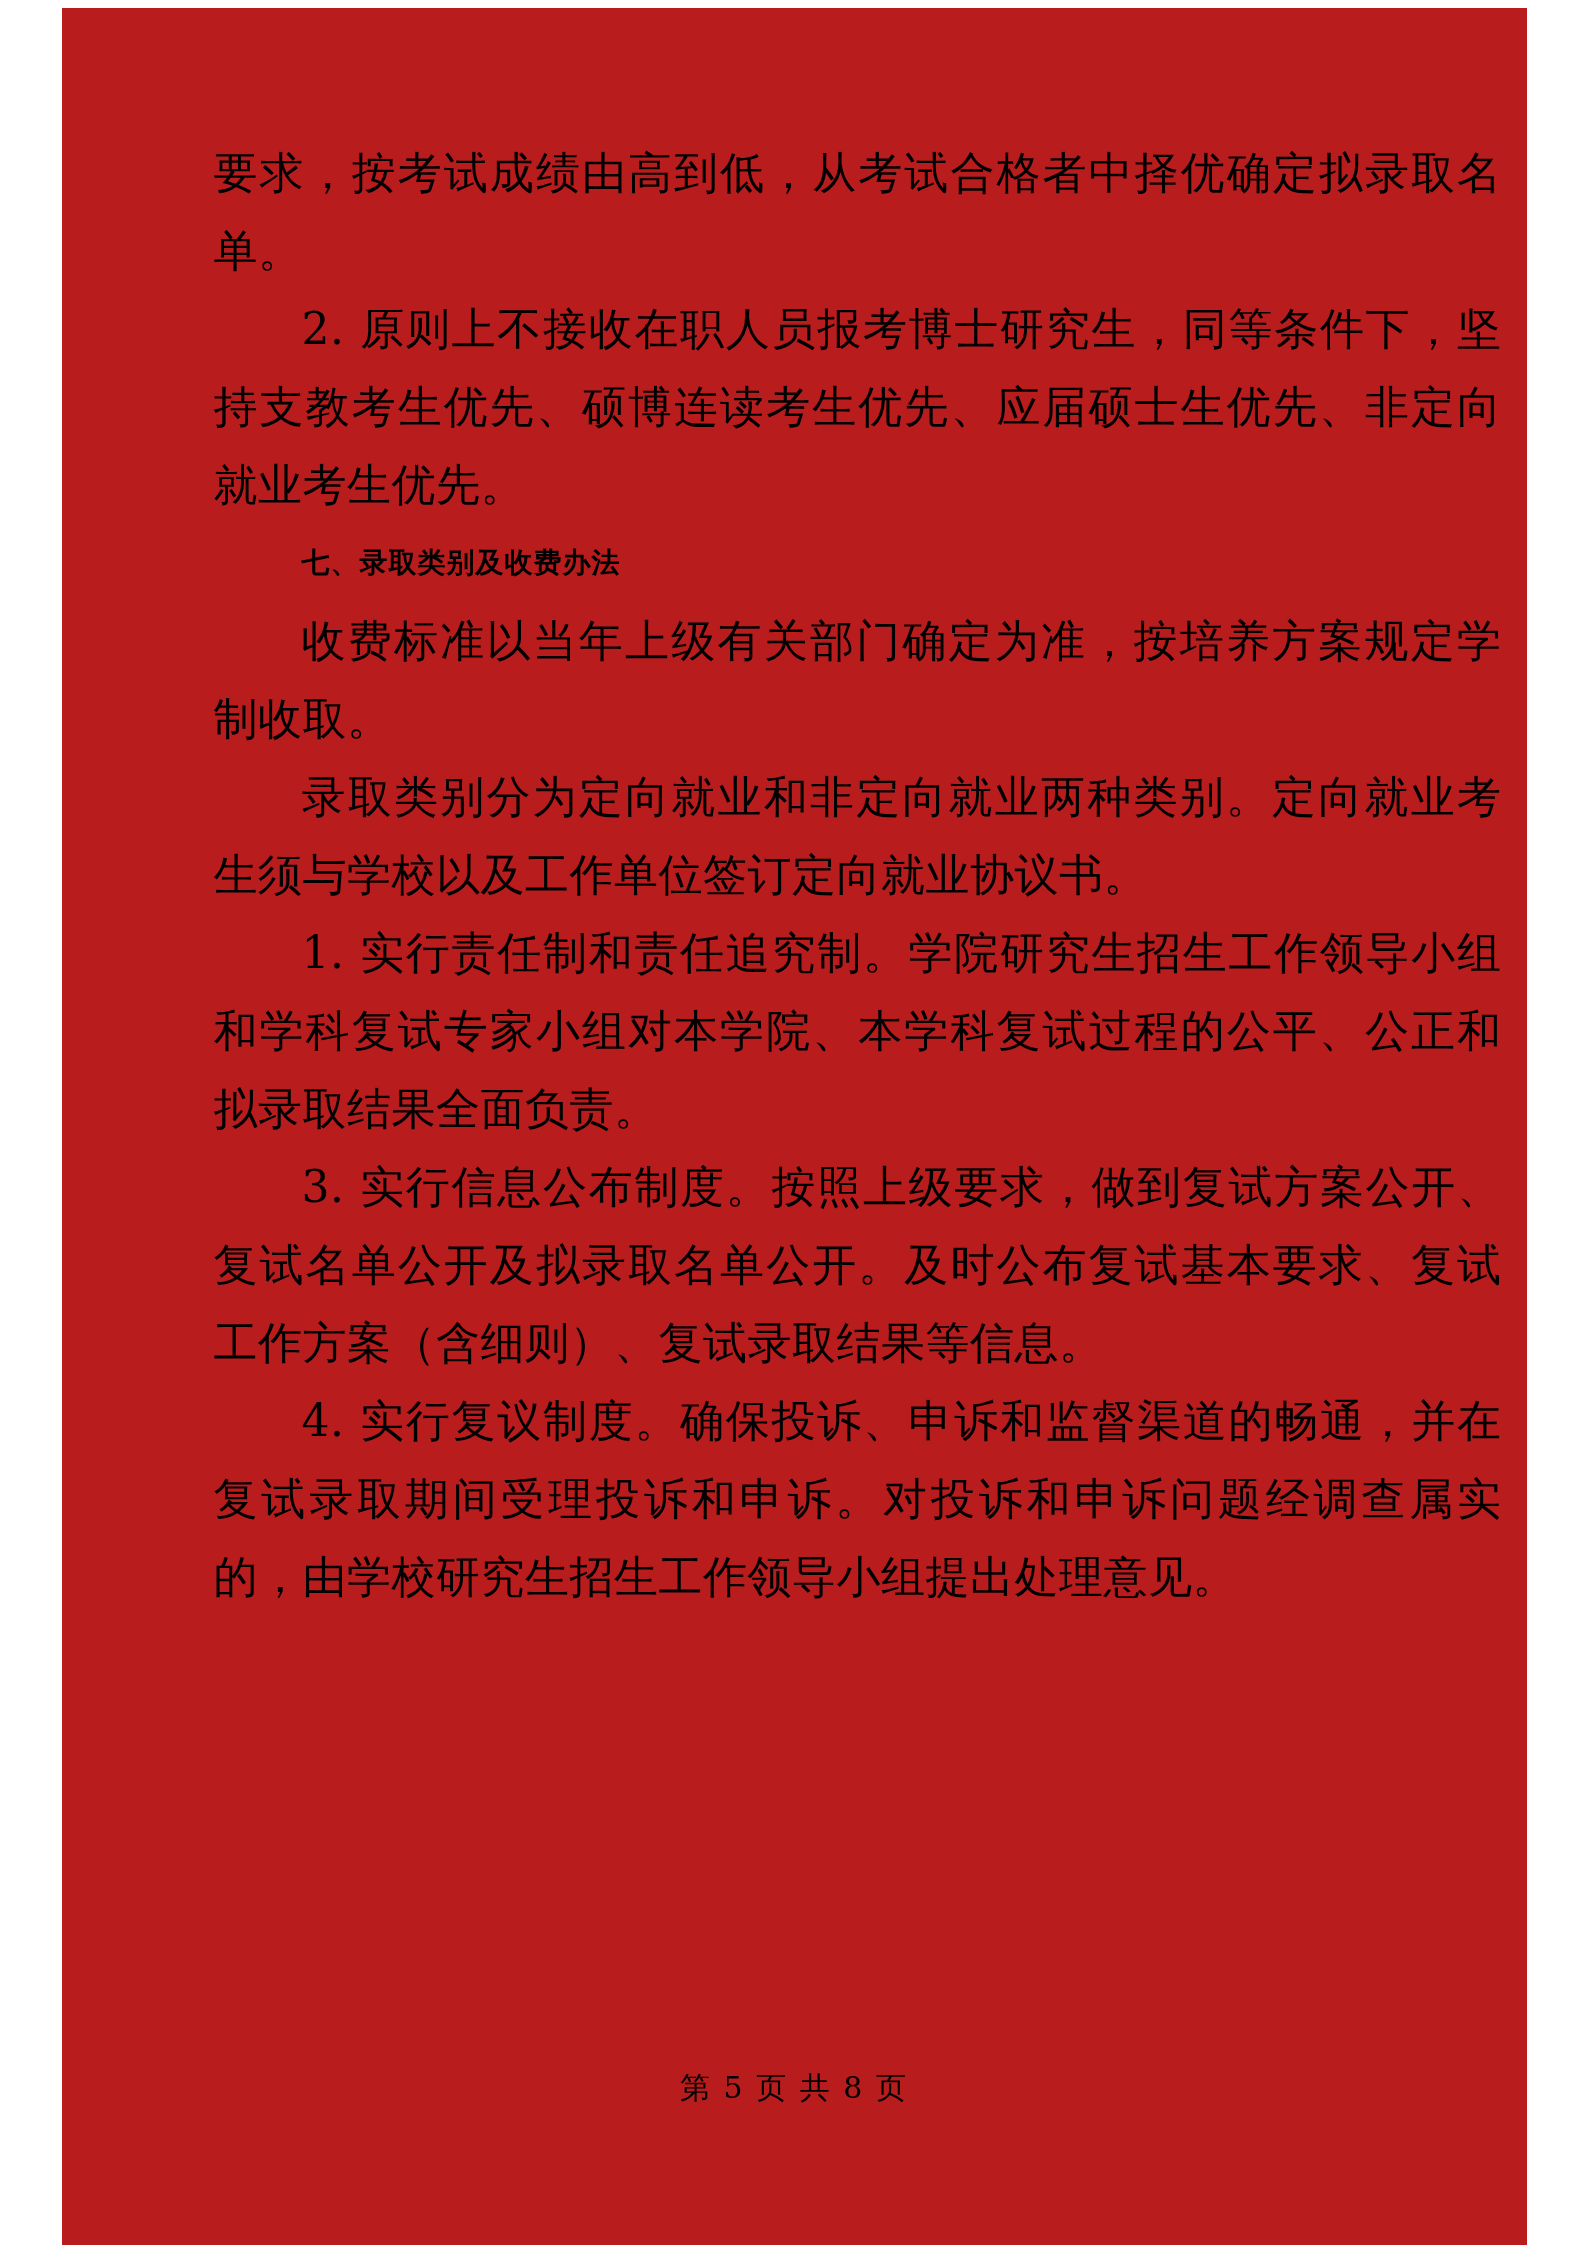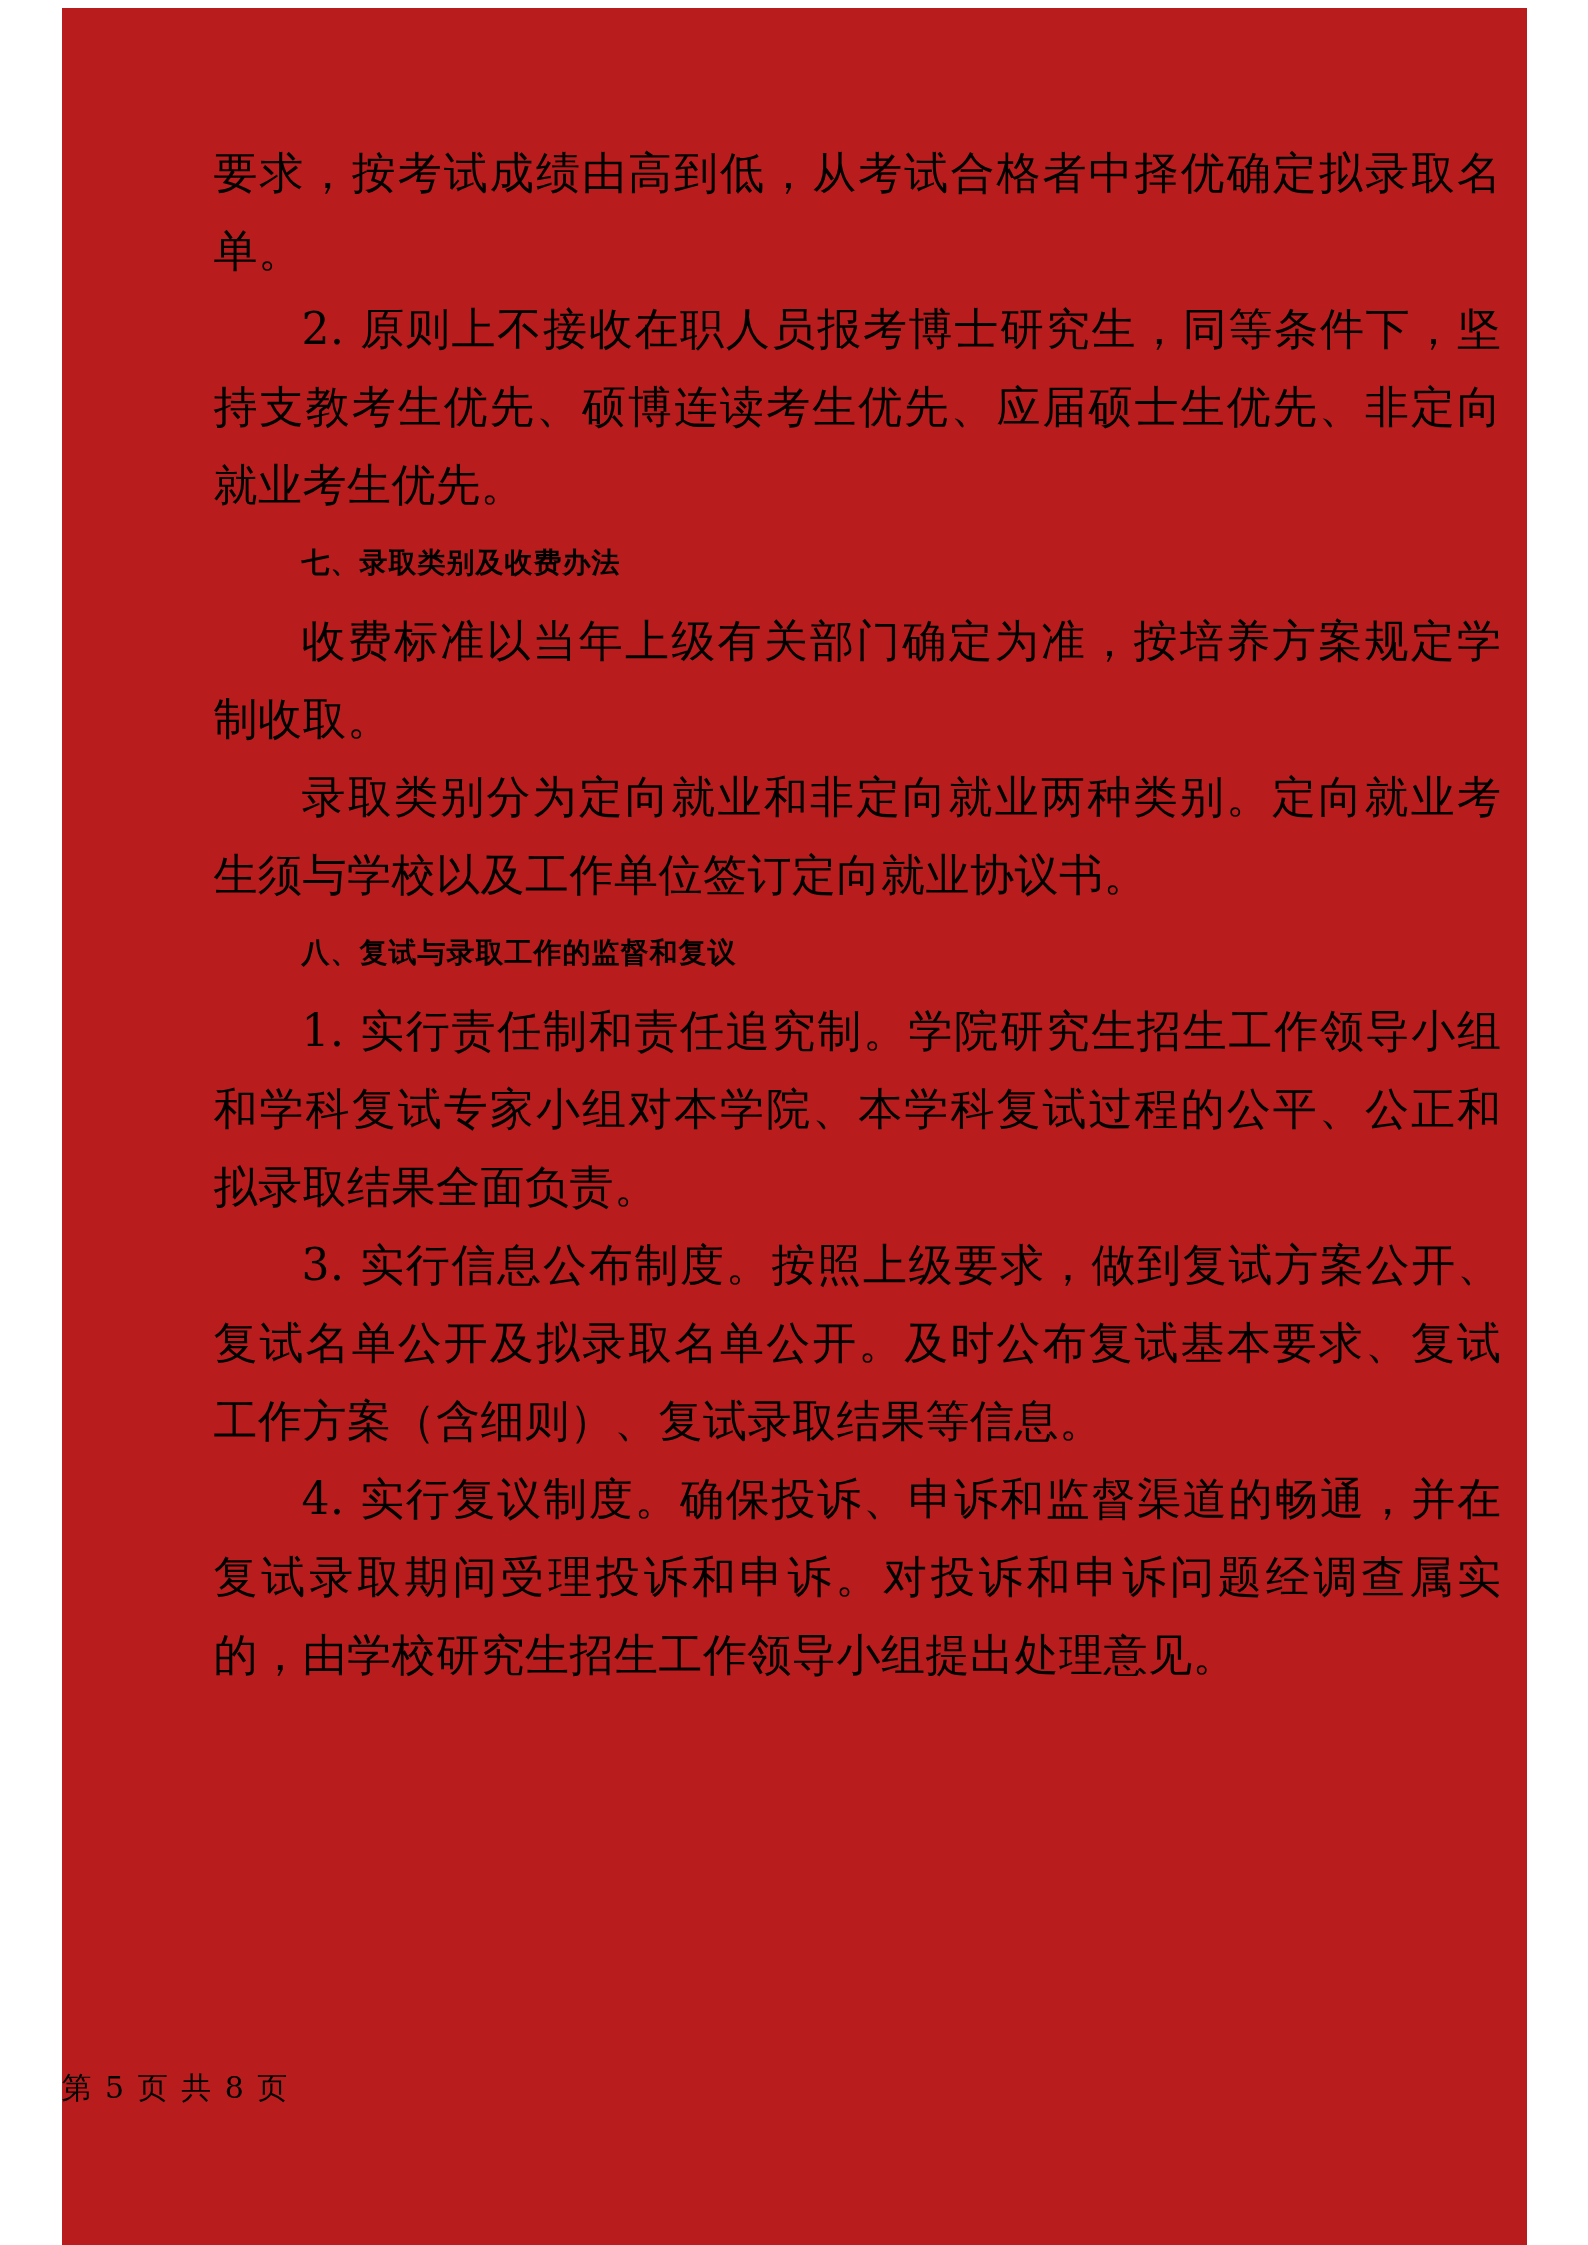--- a/index.html
+++ b/index.html
@@ -44,20 +44,21 @@
     font-weight: bold;
     margin: 0;
     text-indent: 88px;
     letter-spacing: 1px;
   }
   .footer {
     position: absolute;
     left: 0;
     right: 0;
     top: 2060px;
+    text-align: center;
     font-size: 30px;
     letter-spacing: 2px;
     font-family: "DejaVu Serif", "Liberation Serif", serif;
   }
 </style>
 </head>
 <body>
 
 <div class="page">
   <div class="content">
@@ -65,21 +66,20 @@
     <p class="para noindent">要求，按考试成绩由高到低，从考试合格者中择优确定拟录取名单。</p>
 
     <p class="para">2. 原则上不接收在职人员报考博士研究生，同等条件下，坚持支教考生优先、硕博连读考生优先、应届硕士生优先、非定向就业考生优先。</p>
 
     <h2 class="heading">七、录取类别及收费办法</h2>
 
     <p class="para">收费标准以当年上级有关部门确定为准，按培养方案规定学制收取。</p>
 
     <p class="para">录取类别分为定向就业和非定向就业两种类别。定向就业考生须与学校以及工作单位签订定向就业协议书。</p>
 
-    <h2 class="heading">八、复试与录取工作的监督和复议</h2>
 
     <p class="para">1. 实行责任制和责任追究制。学院研究生招生工作领导小组和学科复试专家小组对本学院、本学科复试过程的公平、公正和拟录取结果全面负责。</p>
 
 
     <p class="para">3. 实行信息公布制度。按照上级要求，做到复试方案公开、复试名单公开及拟录取名单公开。及时公布复试基本要求、复试工作方案（含细则）、复试录取结果等信息。</p>
 
     <p class="para">4. 实行复议制度。确保投诉、申诉和监督渠道的畅通，并在复试录取期间受理投诉和申诉。对投诉和申诉问题经调查属实的，由学校研究生招生工作领导小组提出处理意见。</p>
 
   </div>
 

